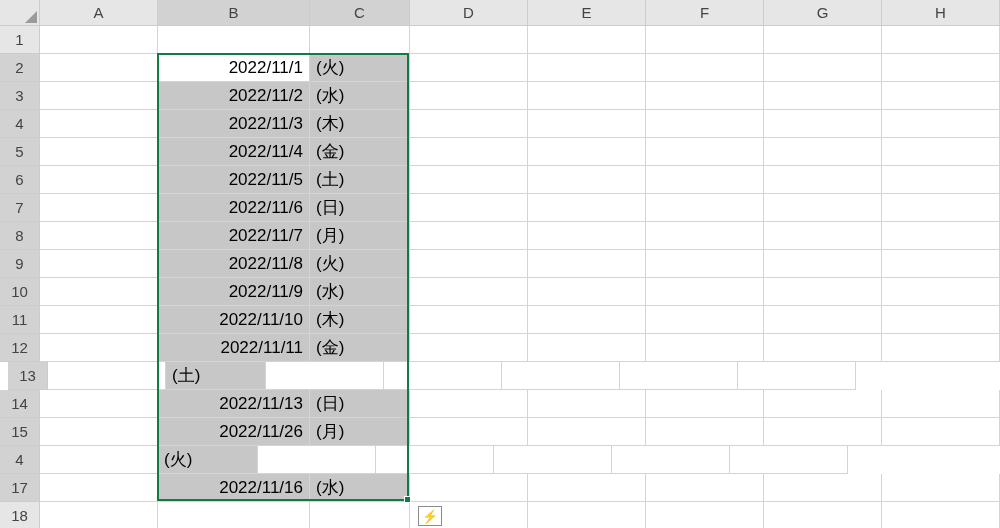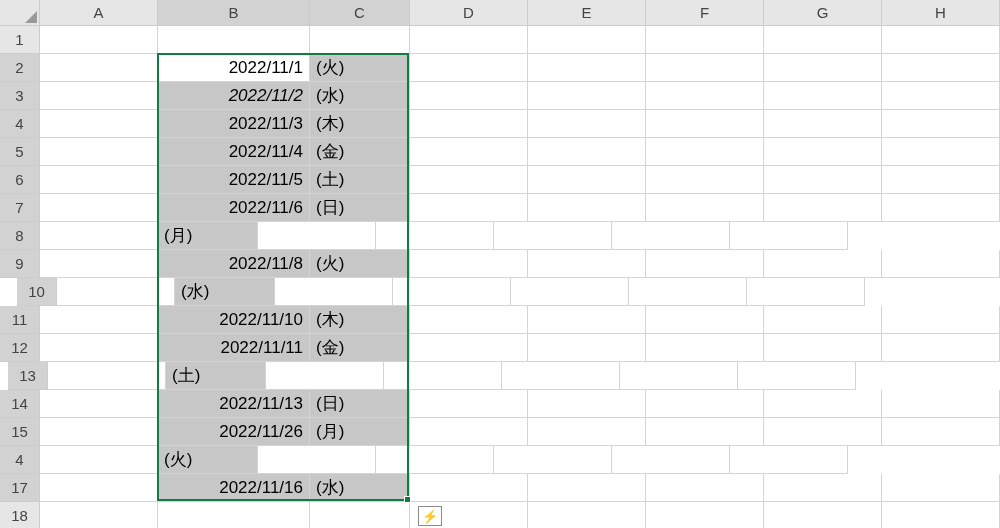--- a/index.html
+++ b/index.html
@@ -177,21 +177,21 @@
         <div class="cell" style="width: 118px;"></div>
         <div class="cell" style="width: 118px;"></div>
         <div class="cell" style="width: 118px;"></div>
         <div class="cell" style="width: 118px;"></div>
       </div>
       <div class="row" style="height: 28px;">
         <div class="rowhdr sel">
           <span>3</span>
         </div>
         <div class="cell" style="width: 118px;"></div>
-        <div class="cell date selbg" style="width: 152px; font-style: italic;">
+        <div class="cell date selbg" style="width: 152px;">
           <span>2022/11/2</span>
         </div>
         <div class="cell day selbg" style="width: 100px;">
           <span>(水)</span>
         </div>
         <div class="cell" style="width: 118px;"></div>
         <div class="cell" style="width: 118px;"></div>
         <div class="cell" style="width: 118px;"></div>
         <div class="cell" style="width: 118px;"></div>
         <div class="cell" style="width: 118px;"></div>
@@ -262,20 +262,23 @@
         <div class="cell" style="width: 118px;"></div>
         <div class="cell" style="width: 118px;"></div>
         <div class="cell" style="width: 118px;"></div>
         <div class="cell" style="width: 118px;"></div>
       </div>
       <div class="row" style="height: 28px;">
         <div class="rowhdr sel">
           <span>8</span>
         </div>
         <div class="cell" style="width: 118px;"></div>
+        <div class="cell date selbg" style="width: 152px;">
+          <span>2022/11/7</span>
+        </div>
         <div class="cell day selbg" style="width: 100px;">
           <span>(月)</span>
         </div>
         <div class="cell" style="width: 118px;"></div>
         <div class="cell" style="width: 118px;"></div>
         <div class="cell" style="width: 118px;"></div>
         <div class="cell" style="width: 118px;"></div>
         <div class="cell" style="width: 118px;"></div>
       </div>
       <div class="row" style="height: 28px;">
@@ -288,25 +291,28 @@
         </div>
         <div class="cell day selbg" style="width: 100px;">
           <span>(火)</span>
         </div>
         <div class="cell" style="width: 118px;"></div>
         <div class="cell" style="width: 118px;"></div>
         <div class="cell" style="width: 118px;"></div>
         <div class="cell" style="width: 118px;"></div>
         <div class="cell" style="width: 118px;"></div>
       </div>
-      <div class="row" style="height: 28px; padding-left: 17px;">
+      <div class="row" style="height: 28px;">
         <div class="rowhdr sel">
           <span>10</span>
         </div>
         <div class="cell" style="width: 118px;"></div>
+        <div class="cell date selbg" style="width: 152px;">
+          <span>2022/11/9</span>
+        </div>
         <div class="cell day selbg" style="width: 100px;">
           <span>(水)</span>
         </div>
         <div class="cell" style="width: 118px;"></div>
         <div class="cell" style="width: 118px;"></div>
         <div class="cell" style="width: 118px;"></div>
         <div class="cell" style="width: 118px;"></div>
         <div class="cell" style="width: 118px;"></div>
       </div>
       <div class="row" style="height: 28px;">

